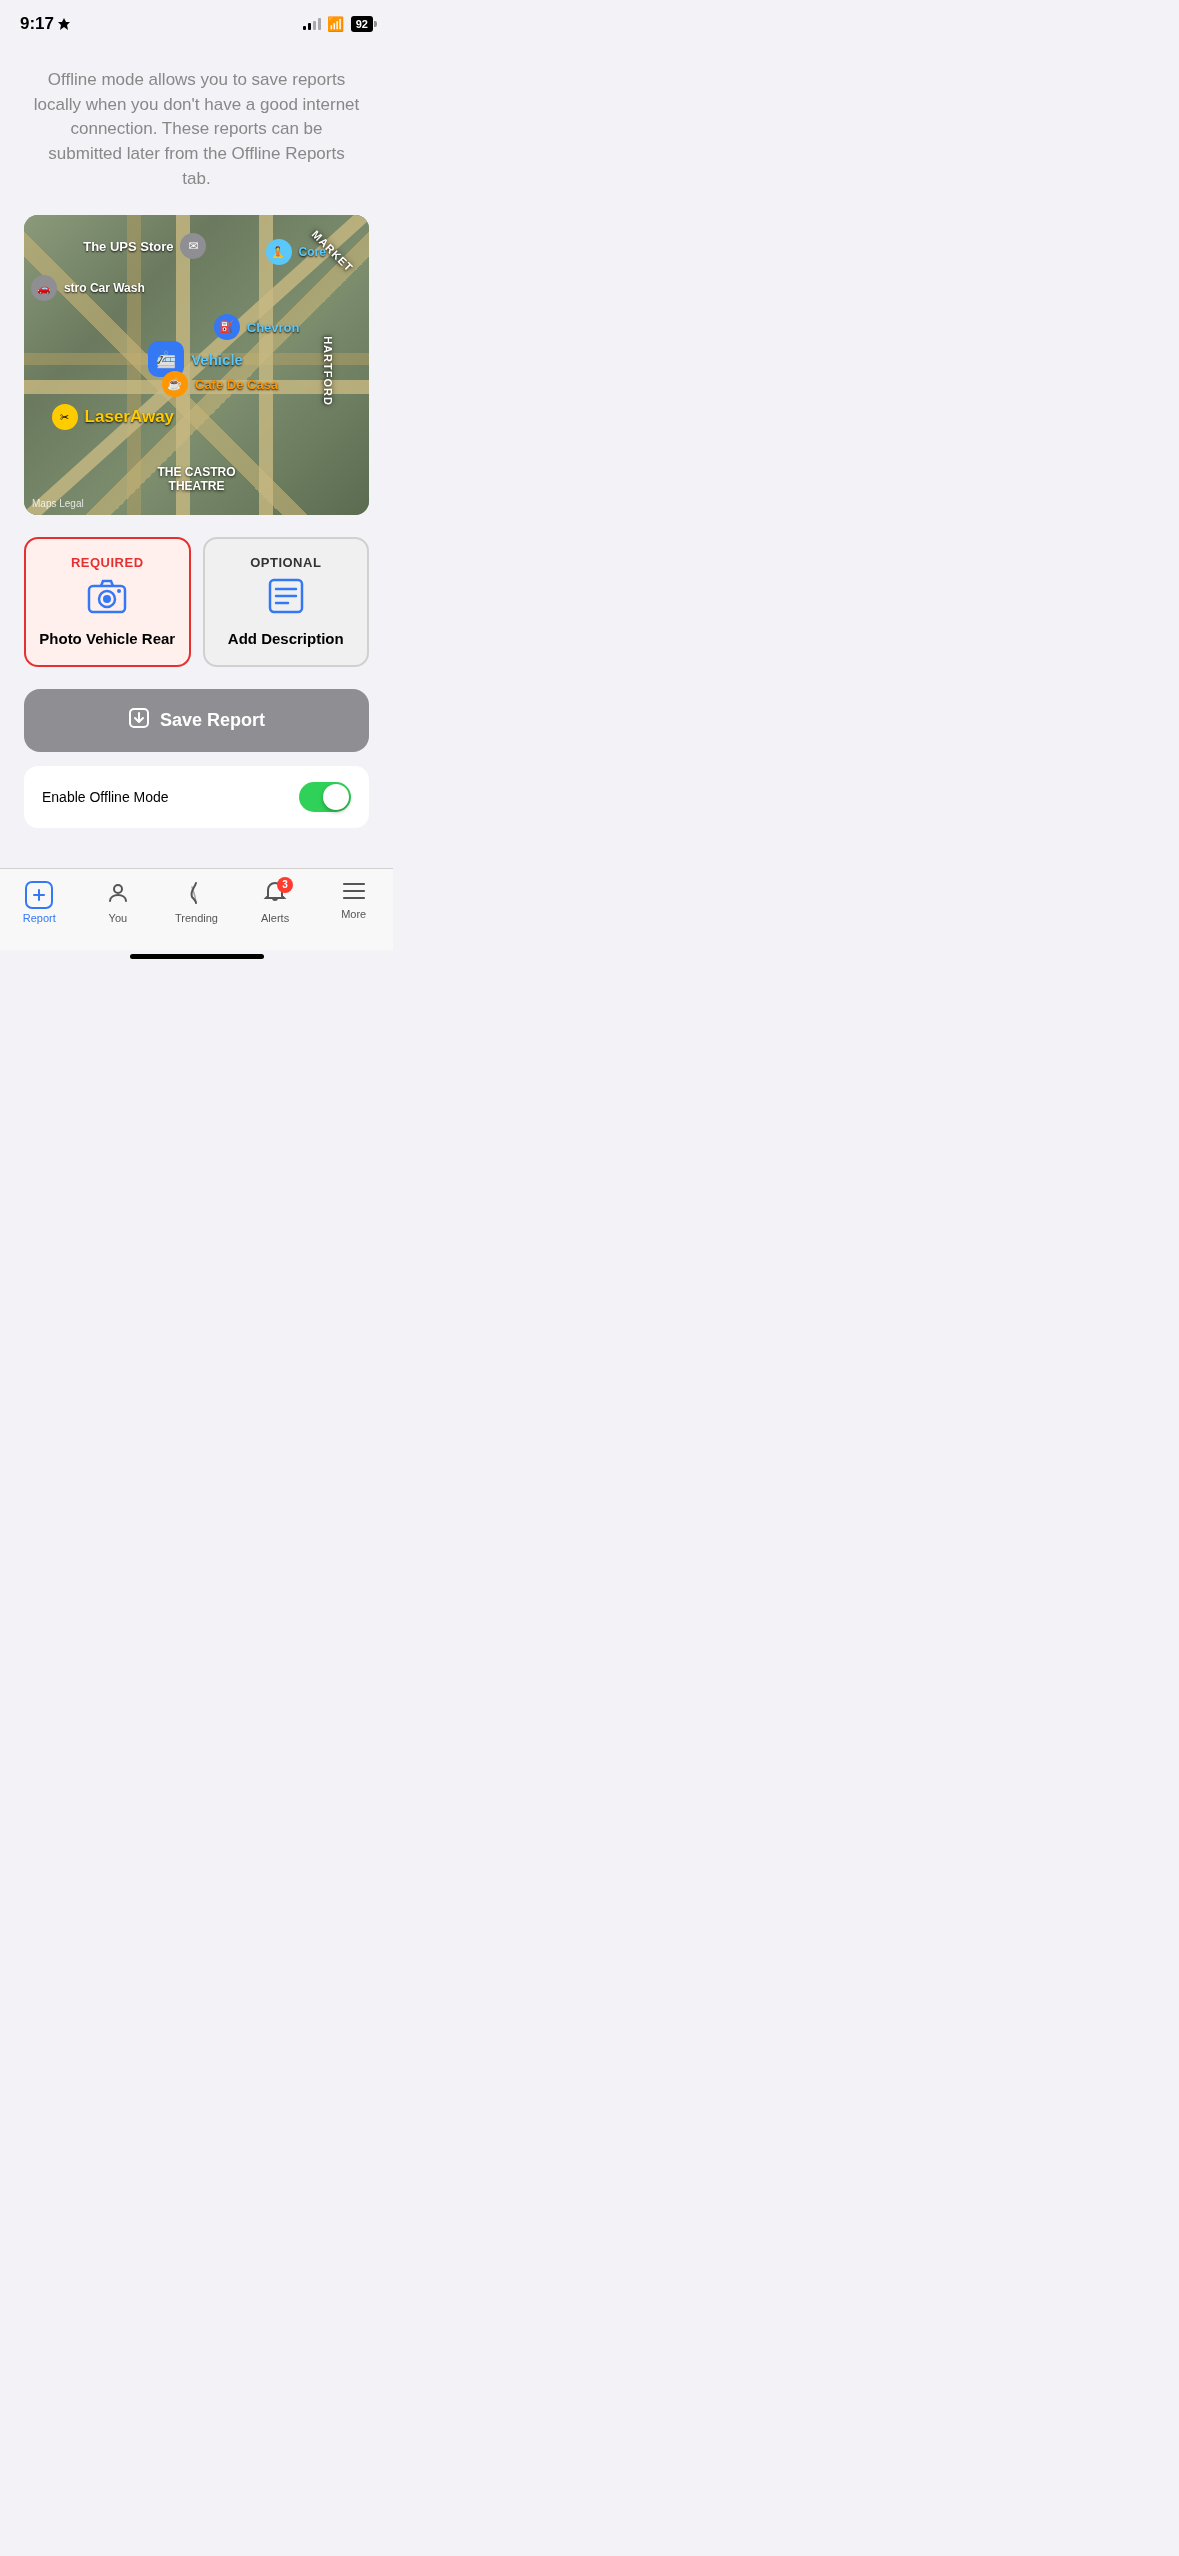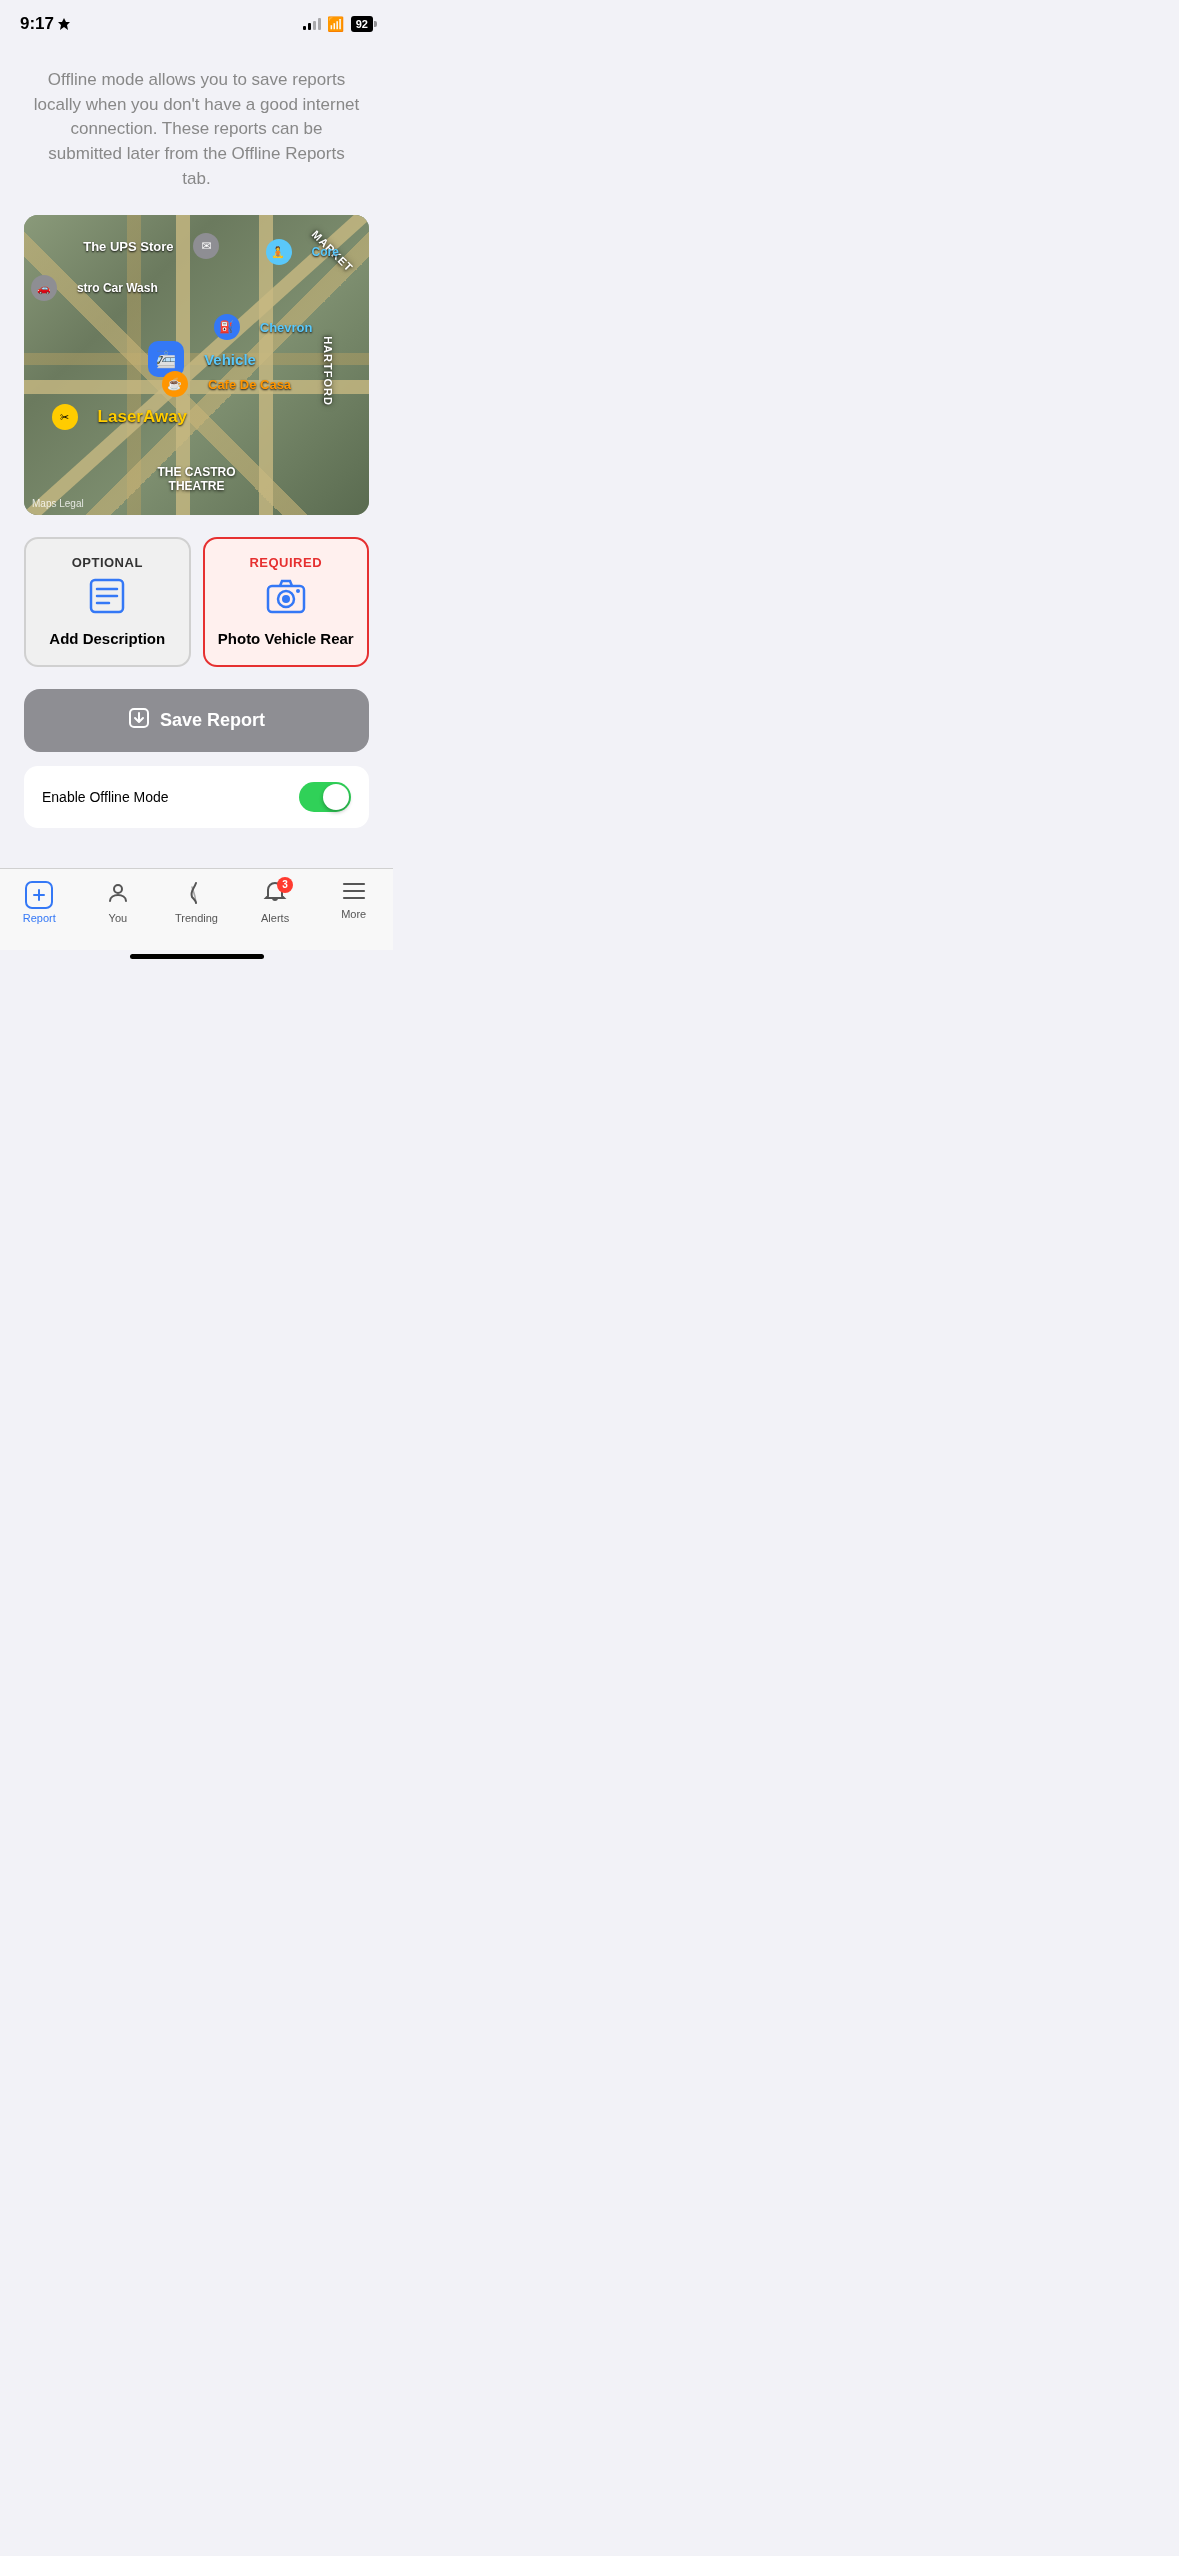--- a/index.html
+++ b/index.html
@@ -124,21 +124,21 @@
       font-weight: 700;
       color: #fff;
       text-shadow: 0 1px 3px rgba(0,0,0,0.8);
       pointer-events: none;
     }
 
     .map-poi {
       position: absolute;
       display: flex;
       align-items: center;
-      gap: 16px;
+      gap: 3px;
       pointer-events: none;
     }
 
     .map-poi .poi-label {
       font-size: 12px;
       font-weight: 600;
       text-shadow: 0 1px 2px rgba(0,0,0,0.9);
       padding: 1px 4px;
       border-radius: 3px;
     }
@@ -523,47 +523,47 @@
         <span class="poi-label" style="color:#5ac8fa; font-size:12px;">Core</span>
       </div>
 
       <div class="map-label" style="bottom:22px; left:50%; transform:translateX(-50%); text-align:center;">THE CASTRO<br>THEATRE</div>
 
       <div class="map-copyright">Maps  Legal</div>
     </div>
   </div>
 
   <div class="action-cards">
-    <div class="action-card card-optional">
-      <span class="card-label-top optional-text">OPTIONAL</span>
-      <div class="card-icon">
-        <svg width="40" height="36" viewBox="0 0 40 36" fill="none">
-          <rect x="4" y="2" width="32" height="32" rx="4" stroke="#3478f6" stroke-width="2.5" fill="none"></rect>
-          <line x1="10" y1="11" x2="30" y2="11" stroke="#3478f6" stroke-width="2.5" stroke-linecap="round"></line>
-          <line x1="10" y1="18" x2="30" y2="18" stroke="#3478f6" stroke-width="2.5" stroke-linecap="round"></line>
-          <line x1="10" y1="25" x2="22" y2="25" stroke="#3478f6" stroke-width="2.5" stroke-linecap="round"></line>
-        </svg>
-      </div>
-      <span class="card-title">Add Description</span>
-    </div>
-
     <div class="action-card card-required">
       <span class="card-label-top required-text">REQUIRED</span>
       <div class="card-icon">
         <svg width="40" height="36" viewBox="0 0 40 36" fill="none">
           <rect x="2" y="8" width="36" height="26" rx="4" stroke="#3478f6" stroke-width="2.5" fill="none"></rect>
           <circle cx="20" cy="21" r="8" stroke="#3478f6" stroke-width="2.5" fill="none"></circle>
           <circle cx="20" cy="21" r="4" fill="#3478f6"></circle>
           <path d="M14 8 L16 3 H24 L26 8" stroke="#3478f6" stroke-width="2.5" fill="none"></path>
           <circle cx="32" cy="13" r="2" fill="#3478f6"></circle>
         </svg>
       </div>
       <span class="card-title">Photo
 Vehicle Rear</span>
     </div>
+
+    <div class="action-card card-optional">
+      <span class="card-label-top optional-text">OPTIONAL</span>
+      <div class="card-icon">
+        <svg width="40" height="36" viewBox="0 0 40 36" fill="none">
+          <rect x="4" y="2" width="32" height="32" rx="4" stroke="#3478f6" stroke-width="2.5" fill="none"></rect>
+          <line x1="10" y1="11" x2="30" y2="11" stroke="#3478f6" stroke-width="2.5" stroke-linecap="round"></line>
+          <line x1="10" y1="18" x2="30" y2="18" stroke="#3478f6" stroke-width="2.5" stroke-linecap="round"></line>
+          <line x1="10" y1="25" x2="22" y2="25" stroke="#3478f6" stroke-width="2.5" stroke-linecap="round"></line>
+        </svg>
+      </div>
+      <span class="card-title">Add Description</span>
+    </div>
   </div>
 
   <button class="save-report-btn">
     <span class="btn-icon">
       <svg width="22" height="22" viewBox="0 0 22 22" fill="none">
         <rect x="2" y="2" width="18" height="18" rx="4" stroke="#fff" stroke-width="2" fill="none"></rect>
         <path d="M11 6 L11 14 M7 11 L11 15 L15 11" stroke="#fff" stroke-width="2" stroke-linecap="round" stroke-linejoin="round"></path>
       </svg>
     </span>
     <span class="btn-label">Save Report</span>

